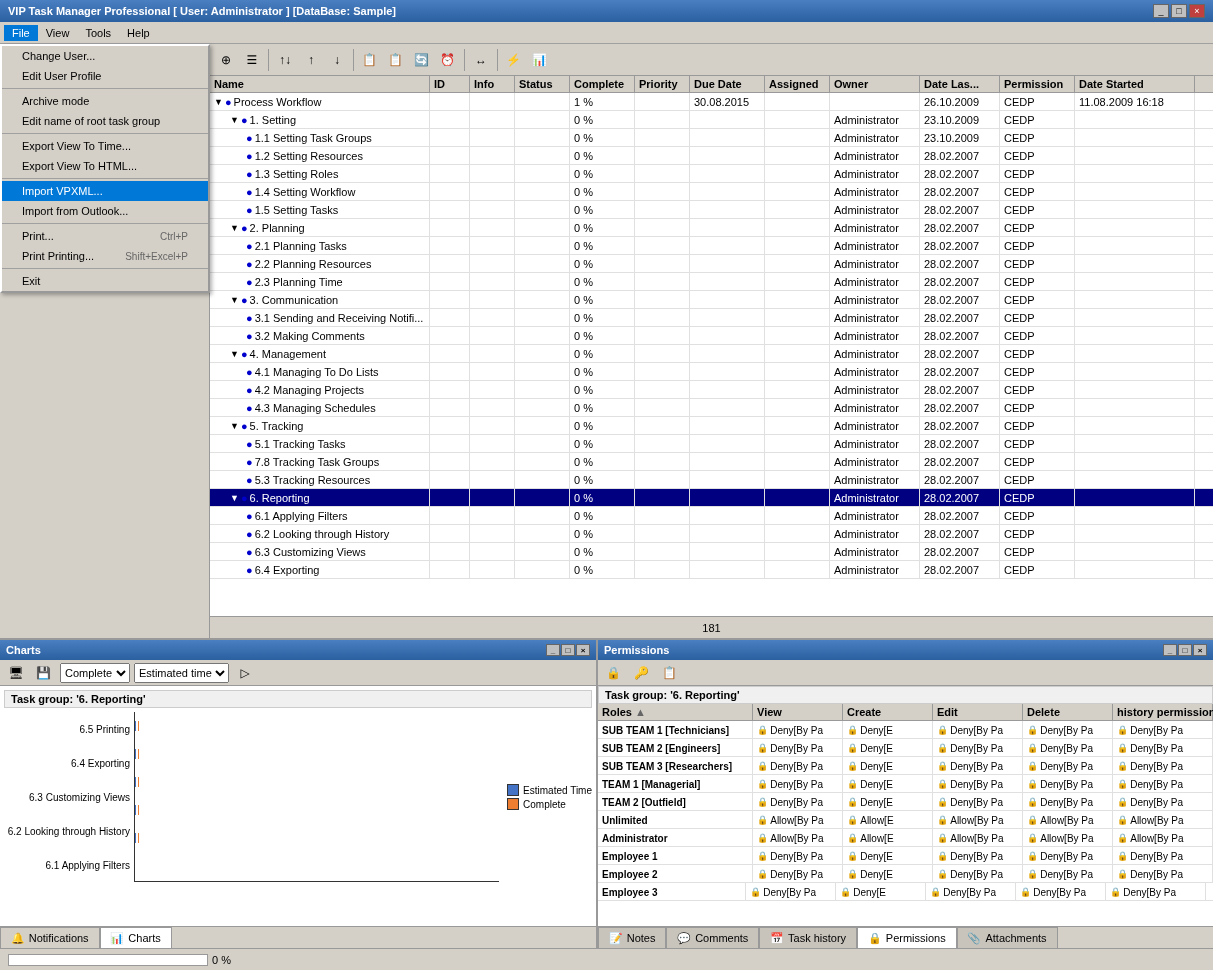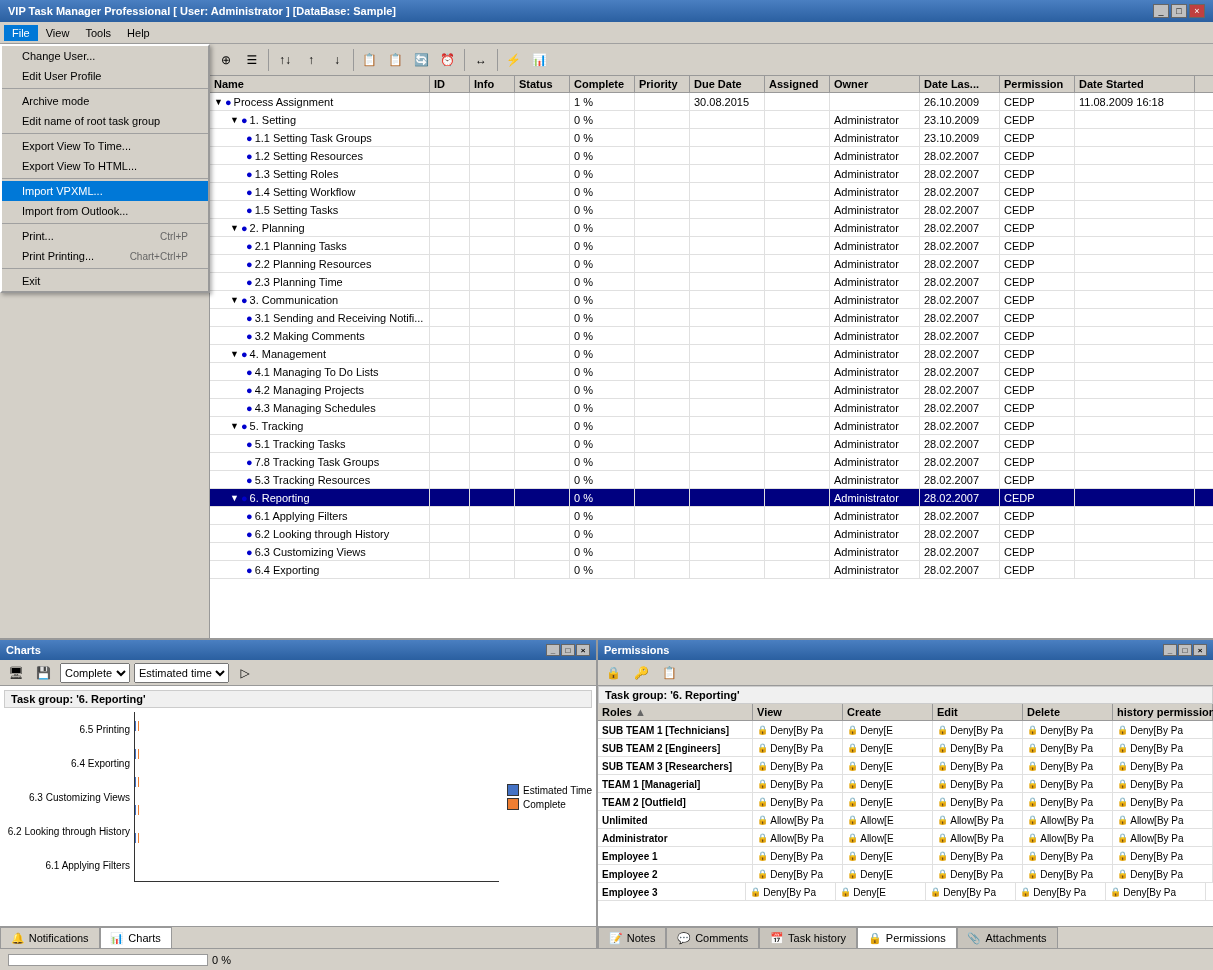--- a/index.html
+++ b/index.html
@@ -491,21 +491,21 @@
   <div class="dropdown-separator"></div>
   <div class="dropdown-item highlighted">Import VPXML...</div>
   <div class="dropdown-item">Import from Outlook...</div>
   <div class="dropdown-separator"></div>
   <div class="dropdown-item">
     <span>Print...</span>
     <span class="dropdown-shortcut">Ctrl+P</span>
   </div>
   <div class="dropdown-item">
     <span>Print Printing...</span>
-    <span class="dropdown-shortcut">Chart+Ctrl+P</span>
+    <span class="dropdown-shortcut">Shift+Excel+P</span>
   </div>
   <div class="dropdown-separator"></div>
   <div class="dropdown-item">Exit</div>
 </div>
 
 <div class="main-container" style="height: calc(970px - 44px - 310px - 22px);">
 
   <div class="sidebar">
 
     <div style="margin-bottom: 4px;">
@@ -607,21 +607,21 @@
         <div class="task-header-cell" style="width:80px;">Date Las...</div>
         <div class="task-header-cell" style="width:75px;">Permission</div>
         <div class="task-header-cell" style="width:120px;">Date Started</div>
       </div>
 
       <div class="task-list" id="task-list-container">
       <div class="task-row">
     <div class="task-cell" style="width:220px; padding-left:4px; overflow:hidden;">
               <span style="margin-right:2px; font-size:9px;">▼</span>
               <span style="color:#0000cc; margin-right:2px;">●</span>
-              <span style="font-size:11px;">Process Assignment</span>
+              <span style="font-size:11px;">Process Workflow</span>
             </div>
     <div class="task-cell" style="width:40px;"></div>
     <div class="task-cell" style="width:45px;"></div>
     <div class="task-cell" style="width:55px;"></div>
     <div class="task-cell" style="width:65px;">1 %</div>
     <div class="task-cell" style="width:55px;"></div>
     <div class="task-cell" style="width:75px;">30.08.2015</div>
     <div class="task-cell" style="width:65px;"></div>
     <div class="task-cell" style="width:90px;"></div>
     <div class="task-cell" style="width:80px;">26.10.2009</div>
@@ -1072,20 +1072,23 @@
     <div class="task-cell" style="width:75px;"></div>
     <div class="task-cell" style="width:65px;"></div>
     <div class="task-cell" style="width:90px;">Administrator</div>
     <div class="task-cell" style="width:80px;">28.02.2007</div>
     <div class="task-cell" style="width:75px;">CEDP</div>
     <div class="task-cell" style="width:120px;"></div>
   </div>
         </div>
     </div>
 
+    <div class="status-bar">
+      <span>181</span>
+    </div>
   </div>
 </div>
 
 <div class="bottom-panels">
 
   <div class="charts-panel">
     <div class="panel-title-bar">
       <span>Charts</span>
       <div class="panel-title-buttons">
         <div class="panel-title-btn">_</div>

